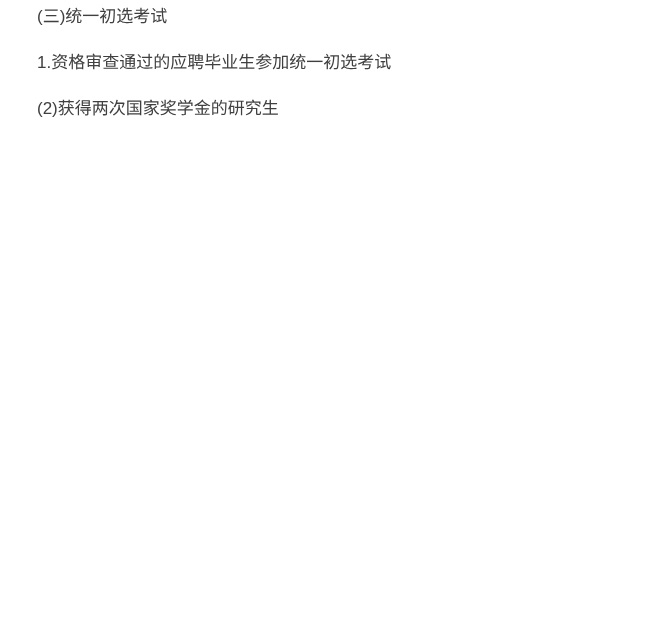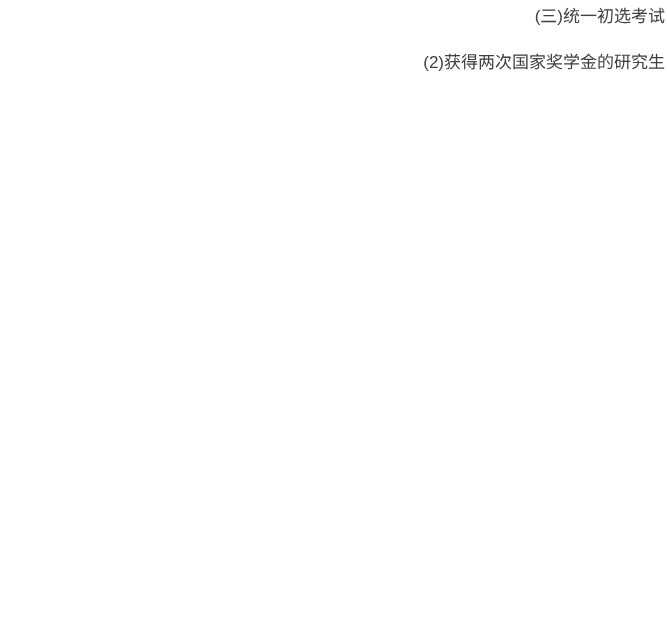--- a/index.html
+++ b/index.html
@@ -9,38 +9,39 @@
   }
   .doc {
     width: 667px;
     min-height: 626px;
     box-sizing: border-box;
     padding: 0 2px 0 3px;
     font-family: "Liberation Sans", "DejaVu Sans", sans-serif;
     font-size: 17px;
     line-height: 34px;
     color: #404040;
-    text-align: right;
+    text-align: left;
     word-break: break-all;
     overflow-wrap: break-word;
   }
   .doc p {
     margin: 0 0 12px 0;
     text-indent: 2em;
   }
   .doc p:last-child {
     margin-bottom: 0;
   }
 </style>
 </head>
 <body>
 
 <div class="doc">
   <p>(三)统一初选考试</p>
 
+  <p>1.资格审查通过的应聘毕业生参加统一初选考试</p>
 
 
 
 
 
   <p>(2)获得两次国家奖学金的研究生</p>
 
 </div>
 
 </body></html>

